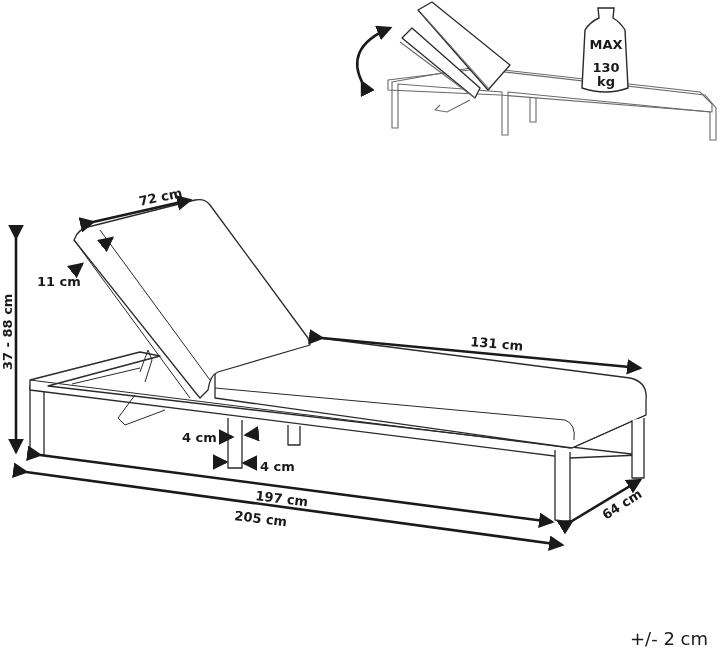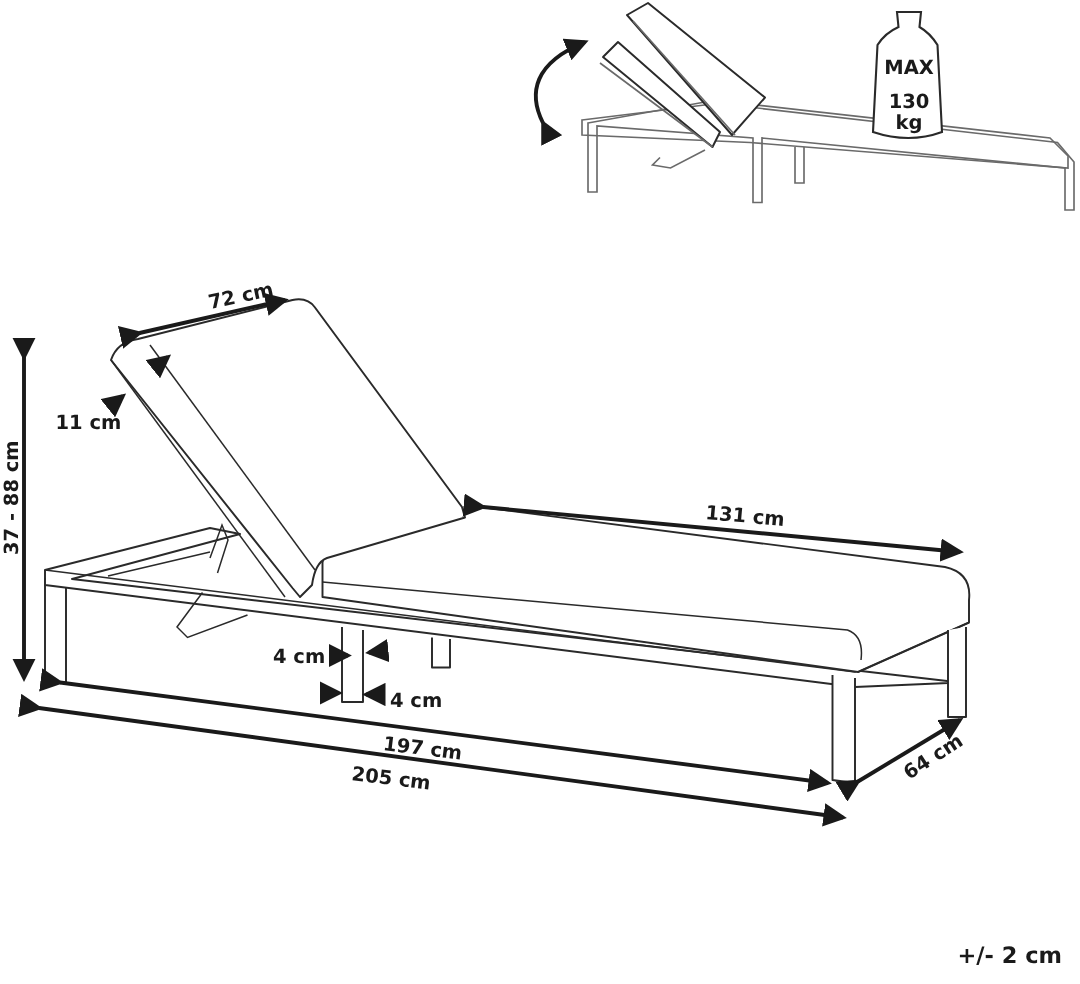--- a/index.html
+++ b/index.html
@@ -3,21 +3,21 @@
 <meta charset="utf-8">
 <style>
   html, body { margin: 0; padding: 0; background: #ffffff; }
   body { width: 720px; height: 656px; overflow: hidden; position: relative; font-family: "DejaVu Sans", sans-serif; }
   svg { position: absolute; left: 0; top: 0; }
   .ln { fill: #fff; stroke: #2a2a2a; stroke-width: 1.3; stroke-linejoin: round; }
   .lnl { fill: none; stroke: #6a6a6a; stroke-width: 1.1; }
   .thin { fill: none; stroke: #2a2a2a; stroke-width: 1; }
   .dim { fill: none; stroke: #1a1a1a; stroke-width: 2.6; }
   .lab { font-family: "DejaVu Sans", sans-serif; font-weight: bold; font-size: 13px; fill: #1a1a1a; }
-  .tol { position: absolute; right: 12px; top: 628px; font-weight: bold; font-size: 15px; color: #1a1a1a; }
+  .tol { position: absolute; right: 12px; top: 628px; font-weight: normal; font-size: 18px; color: #1a1a1a; }
 </style>
 </head>
 <body>
 
 <svg width="720" height="656" viewBox="0 0 720 656">
   <defs>
     <marker id="ah" markerWidth="6" markerHeight="6" refX="5" refY="3" orient="auto" markerUnits="strokeWidth">
       <path d="M0,0 L6,3 L0,6 z" fill="#1a1a1a"></path>
     </marker>
   </defs>

